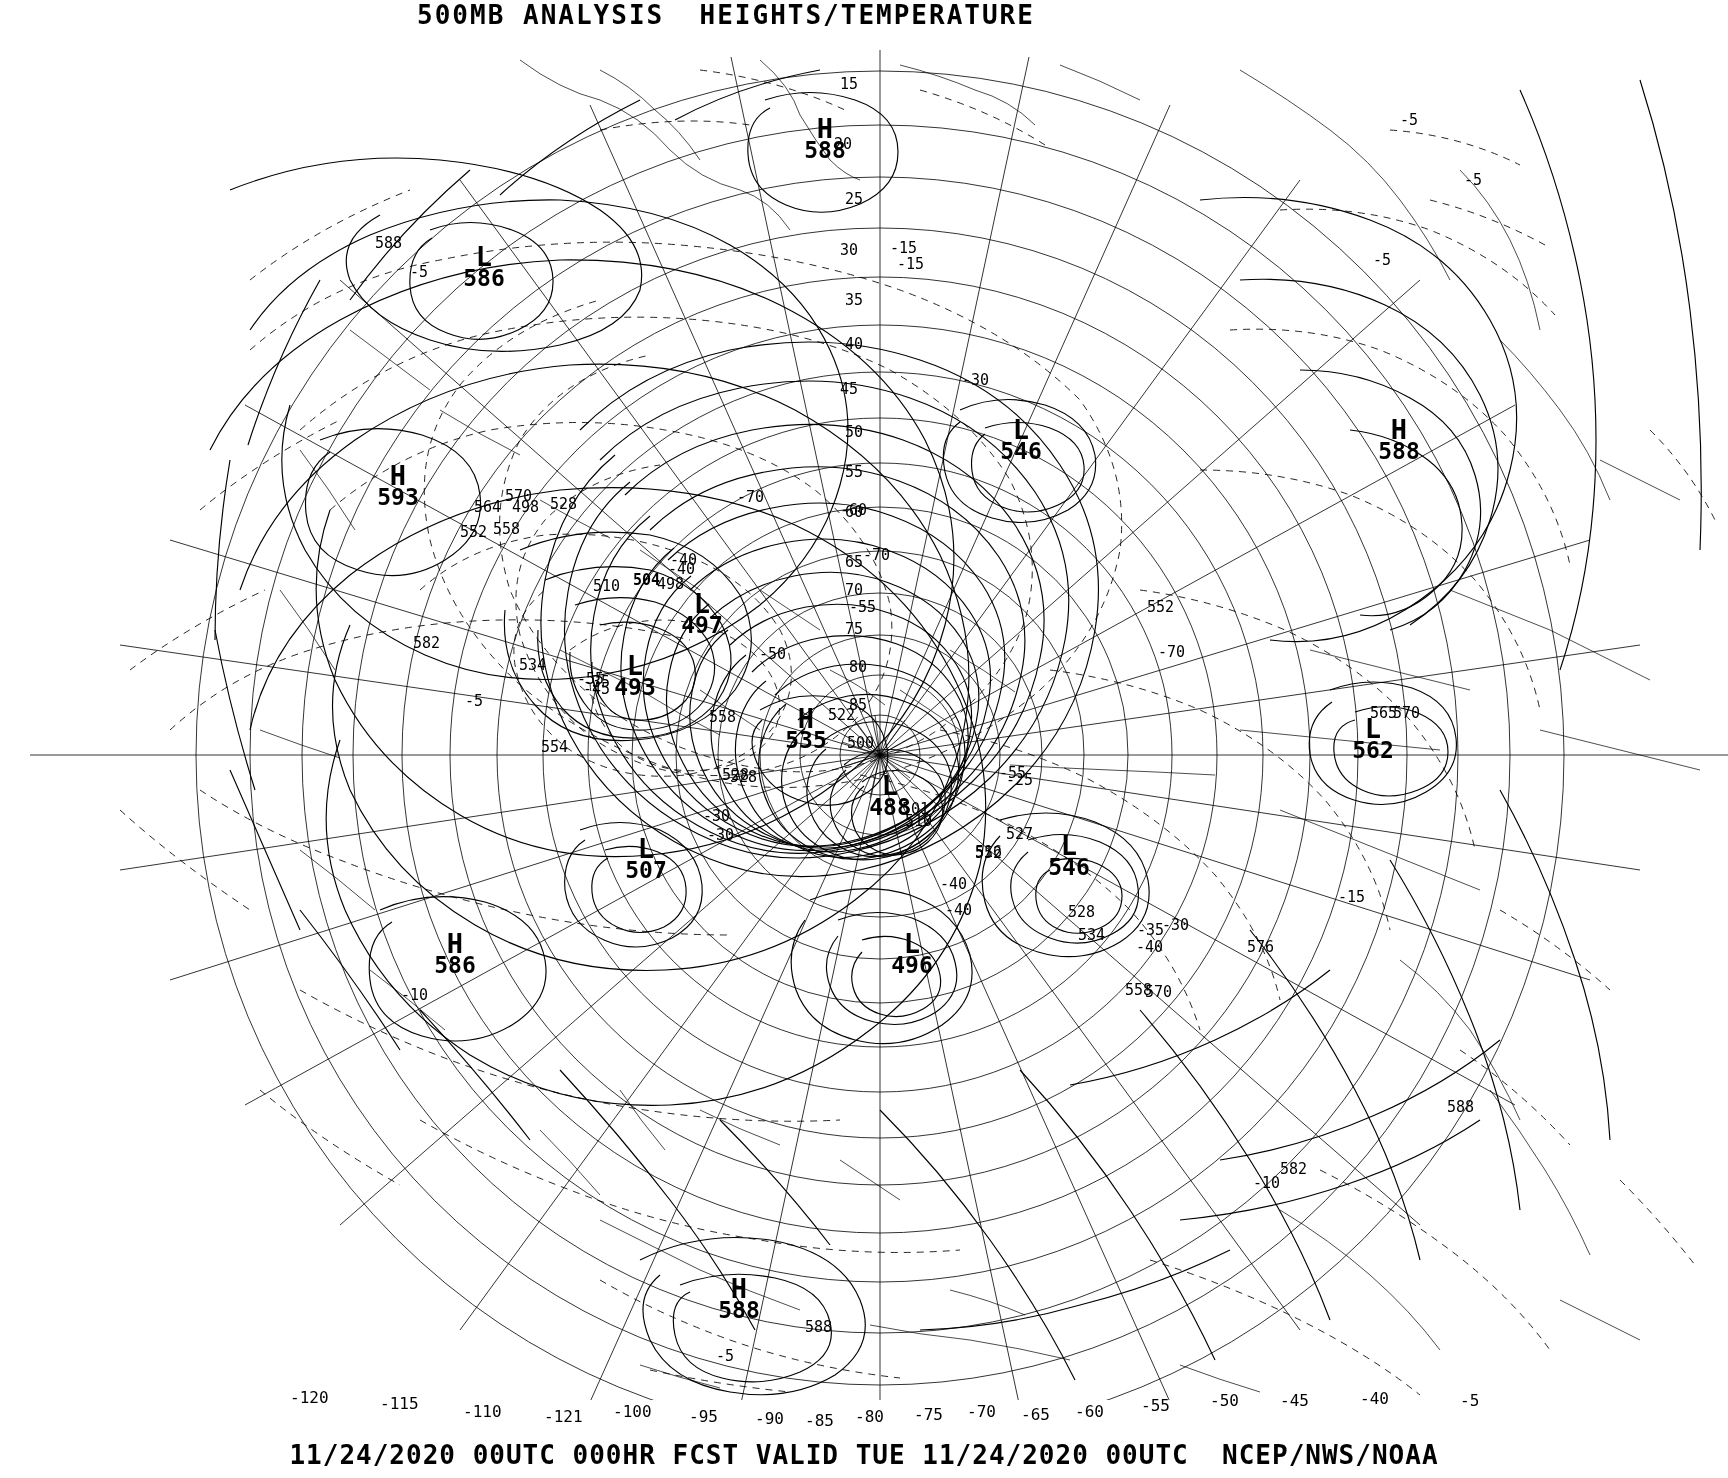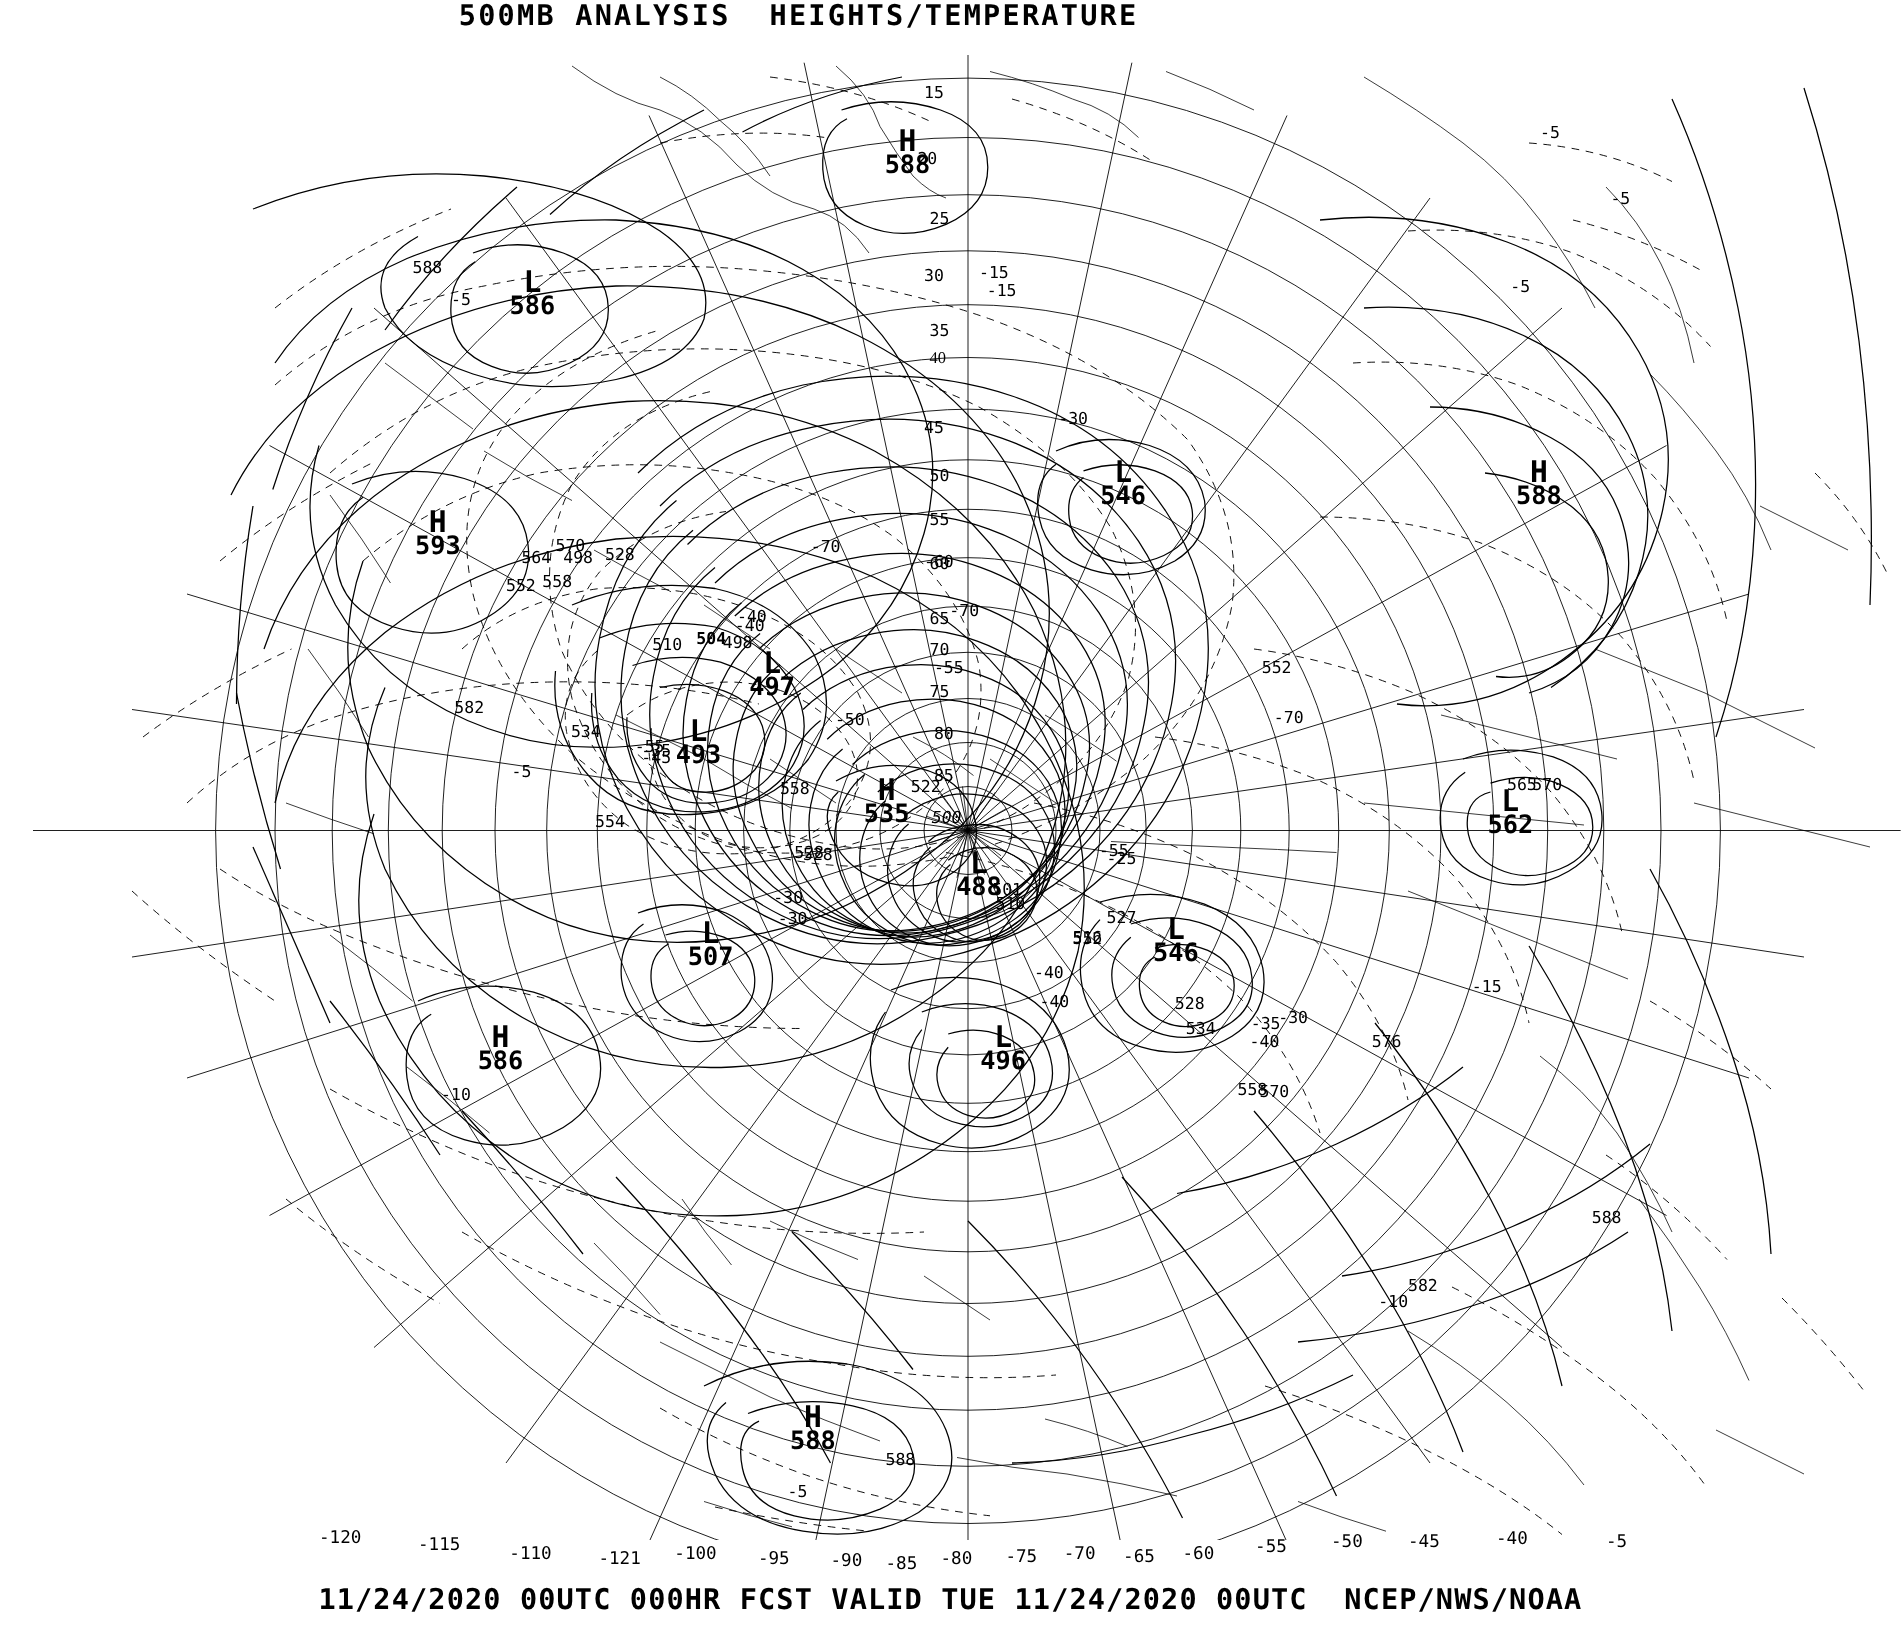--- a/index.html
+++ b/index.html
@@ -435,41 +435,41 @@
     <div class="lon-label" style="left:1210px; top:1361px;">-50</div>
     <div class="lon-label" style="left:1280px; top:1361px;">-45</div>
     <div class="lon-label" style="left:1360px; top:1359px;">-40</div>
     <div class="lon-label" style="left:1460px; top:1361px;">-5</div>
 
     <div class="lat-label" style="left:840px; top:45px;">15</div>
     <div class="lat-label" style="left:834px; top:105px;">20</div>
     <div class="lat-label" style="left:845px; top:160px;">25</div>
     <div class="lat-label" style="left:840px; top:211px;">30</div>
     <div class="lat-label" style="left:845px; top:261px;">35</div>
-    <div class="lat-label" style="left:845px; top:288px;font-family:Liberation Serif, serif;">40</div>
+    <div class="lat-label" style="left:845px; top:305px;">40</div>
     <div class="lat-label" style="left:840px; top:350px;">45</div>
     <div class="lat-label" style="left:845px; top:393px;">50</div>
     <div class="lat-label" style="left:845px; top:433px;">55</div>
     <div class="lat-label" style="left:845px; top:473px;">60</div>
     <div class="lat-label" style="left:845px; top:523px;">65</div>
     <div class="lat-label" style="left:845px; top:551px;">70</div>
     <div class="lat-label" style="left:845px; top:590px;">75</div>
     <div class="lat-label" style="left:849px; top:628px;">80</div>
     <div class="lat-label" style="left:849px; top:666px;">85</div>
 
     <div class="hgt-label" style="left:375px; top:204px;">588</div>
     <div class="hgt-label" style="left:413px; top:604px;">582</div>
     <div class="hgt-label" style="left:1147px; top:568px;">552</div>
     <div class="hgt-label" style="left:541px; top:708px;">554</div>
     <div class="hgt-label" style="left:593px; top:547px;">510</div>
     <div class="hgt-label" style="left:633px; top:541px;font-weight:bold;">504</div>
     <div class="hgt-label" style="left:657px; top:545px;">498</div>
     <div class="hgt-label" style="left:722px; top:736px;">528</div>
     <div class="hgt-label" style="left:828px; top:676px;">522</div>
-    <div class="hgt-label" style="left:847px; top:704px;font-style:italic;">500</div>
+    <div class="hgt-label" style="left:847px; top:704px;">500</div>
     <div class="hgt-label" style="left:902px; top:770px;">501</div>
     <div class="hgt-label" style="left:905px; top:782px;">510</div>
     <div class="hgt-label" style="left:975px; top:813px;">516</div>
     <div class="hgt-label" style="left:1006px; top:795px;">527</div>
     <div class="hgt-label" style="left:1068px; top:873px;">528</div>
     <div class="hgt-label" style="left:1078px; top:896px;">534</div>
     <div class="hgt-label" style="left:1125px; top:951px;">558</div>
     <div class="hgt-label" style="left:1145px; top:953px;">570</div>
     <div class="hgt-label" style="left:1247px; top:908px;">576</div>
     <div class="hgt-label" style="left:1280px; top:1130px;">582</div>

